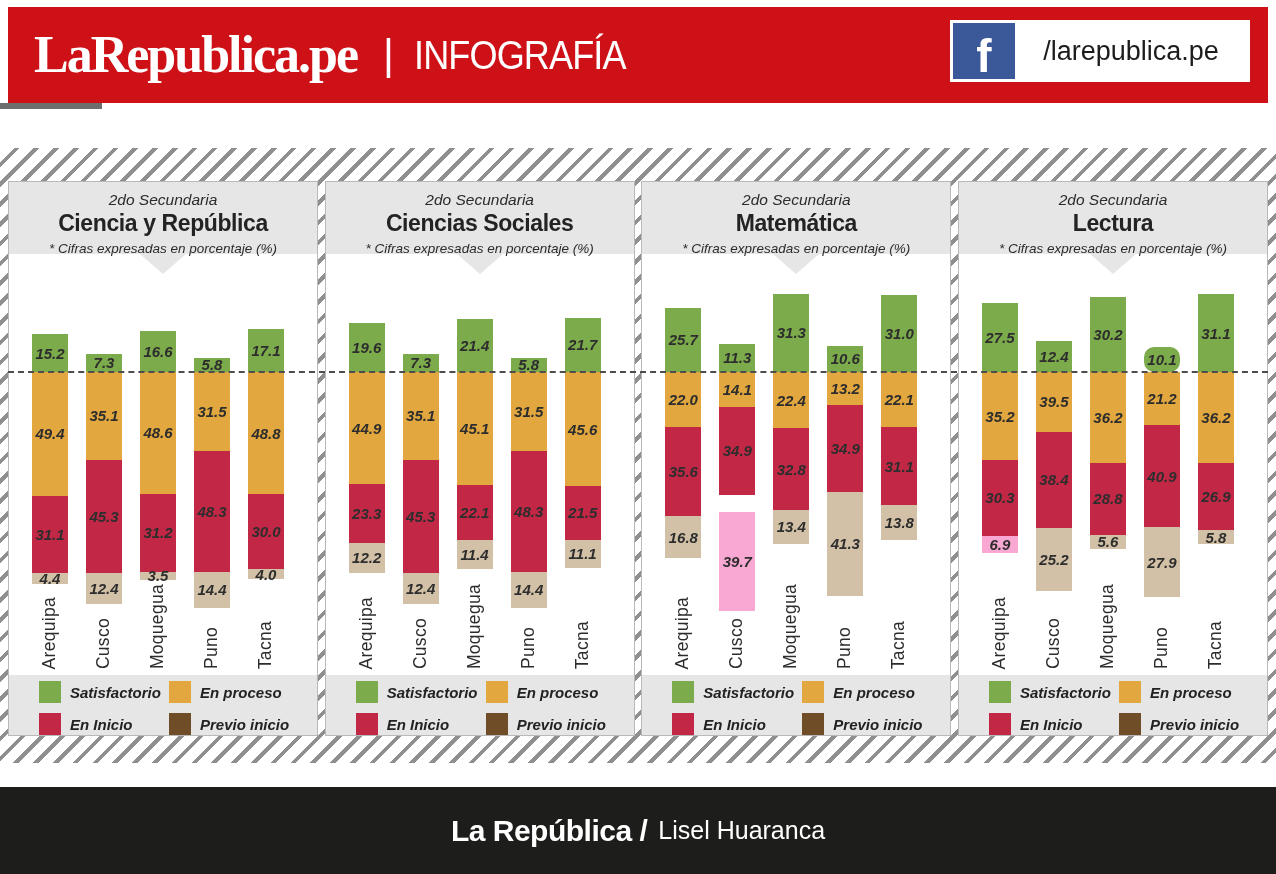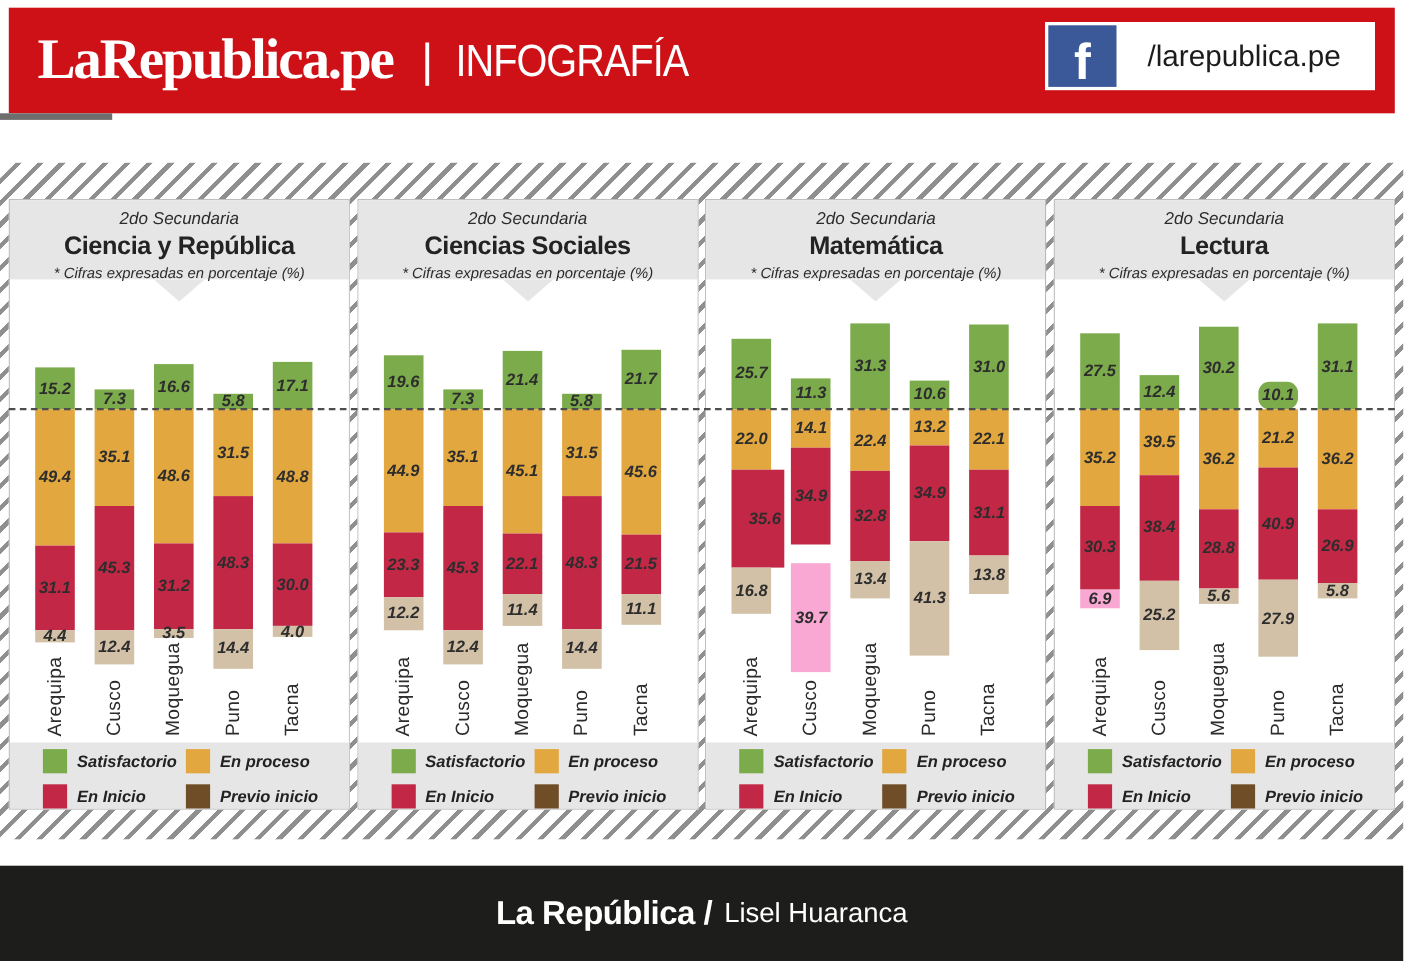--- a/index.html
+++ b/index.html
@@ -268,21 +268,21 @@
       <div class="panel-title">Matemática</div>
       <div class="panel-note">* Cifras expresadas en porcentaje (%)</div>
     </div>
     <div class="chart-area">
             <div class="seg" style="left: 23px; top: 53.75px; height: 64.25px; background: rgb(124, 171, 75);">
               <span class="vlabel">25.7</span>
             </div>
             <div class="seg" style="left: 23px; top: 118px; height: 55px; background: rgb(226, 167, 62);">
               <span class="vlabel">22.0</span>
             </div>
-            <div class="seg" style="left: 23px; top: 173px; height: 89px; background: rgb(194, 40, 70); padding-left: 12px;">
+            <div class="seg" style="left: 23px; top: 173px; height: 89px; background: rgb(194, 40, 70);">
               <span class="vlabel">35.6</span>
             </div>
             <div class="seg" style="left: 23px; top: 262px; height: 42px; background: rgb(210, 193, 166);">
               <span class="vlabel">16.8</span>
             </div>
             <span class="region-label" style="left: 30px;">Arequipa</span>
             <div class="seg" style="left: 77px; top: 89.75px; height: 28.25px; background: rgb(124, 171, 75);">
               <span class="vlabel">11.3</span>
             </div>
             <div class="seg" style="left: 77px; top: 118px; height: 35.25px; background: rgb(226, 167, 62);">

